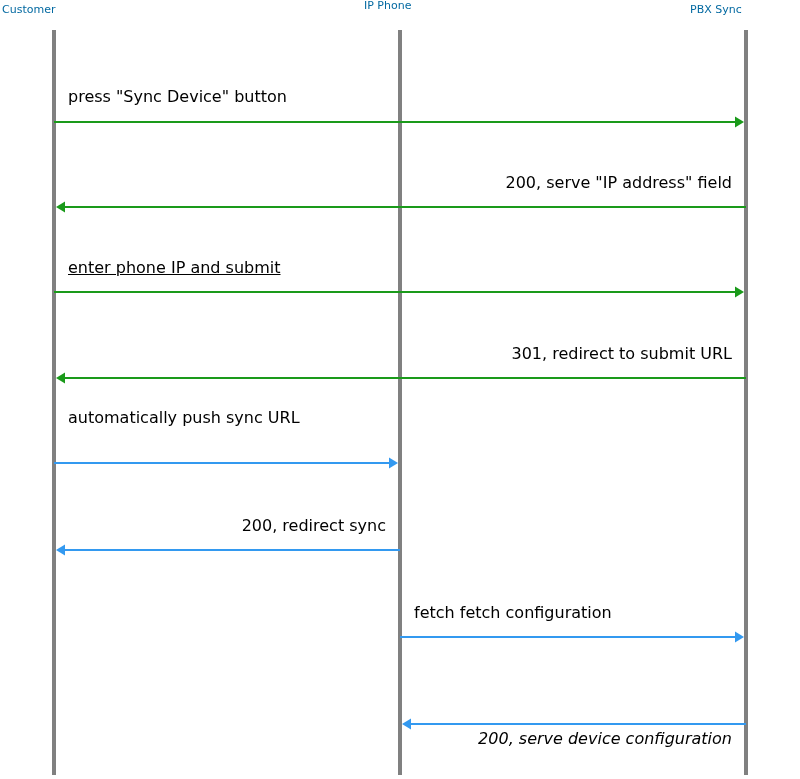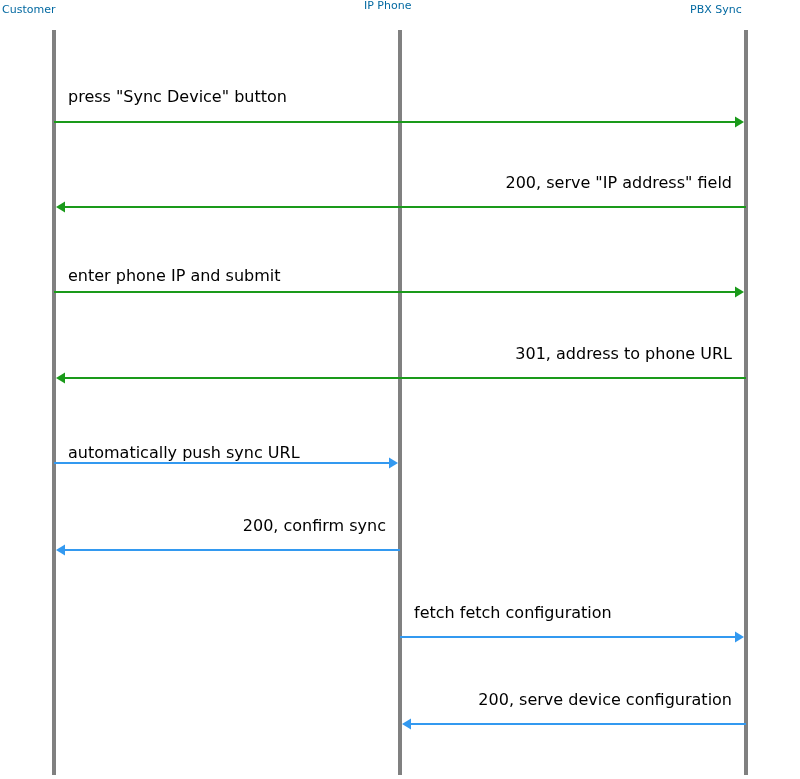--- a/index.html
+++ b/index.html
@@ -75,20 +75,20 @@
       </g>
   </svg>
   <div id="actor-labels">
       <div class="actor-label" style="left: 2px; top: 4px;">Customer</div>
       <div class="actor-label" style="left: 345px; top: 0; margin-left: 19px;">IP Phone</div>
       <div class="actor-label" style="left: 690px; top: 4px;">PBX Sync</div>
     </div>
   <div id="message-labels">
       <div class="msg-label to-right" style="top: 89px; left: 68px;">press "Sync Device" button</div>
       <div class="msg-label to-left" style="top: 175px; right: 68px;">200, serve "IP address" field</div>
-      <div class="msg-label to-right" style="top: 268px; left: 68px;">enter phone IP and submit</div>
-      <div class="msg-label to-left" style="top: 346px; right: 68px;">301, address to phone URL</div>
-      <div class="msg-label to-right" style="top: 445px; left: 68px;">automatically push sync URL</div>
-      <div class="msg-label to-left" style="top: 518px; right: 414px;">200, confirm sync</div>
+      <div class="msg-label to-right" style="top: 260px; left: 68px; text-decoration: underline;">enter phone IP and submit</div>
+      <div class="msg-label to-left" style="top: 346px; right: 68px;">301, redirect to submit URL</div>
+      <div class="msg-label to-right" style="top: 410px; left: 68px;">automatically push sync URL</div>
+      <div class="msg-label to-left" style="top: 518px; right: 414px;">200, redirect sync</div>
       <div class="msg-label to-right" style="top: 605px; left: 414px;">fetch fetch configuration</div>
-      <div class="msg-label to-left" style="top: 692px; right: 68px;">200, serve device configuration</div>
+      <div class="msg-label to-left" style="top: 731px; right: 68px; font-style: italic;">200, serve device configuration</div>
     </div>
 </div>
 
 </body></html>

